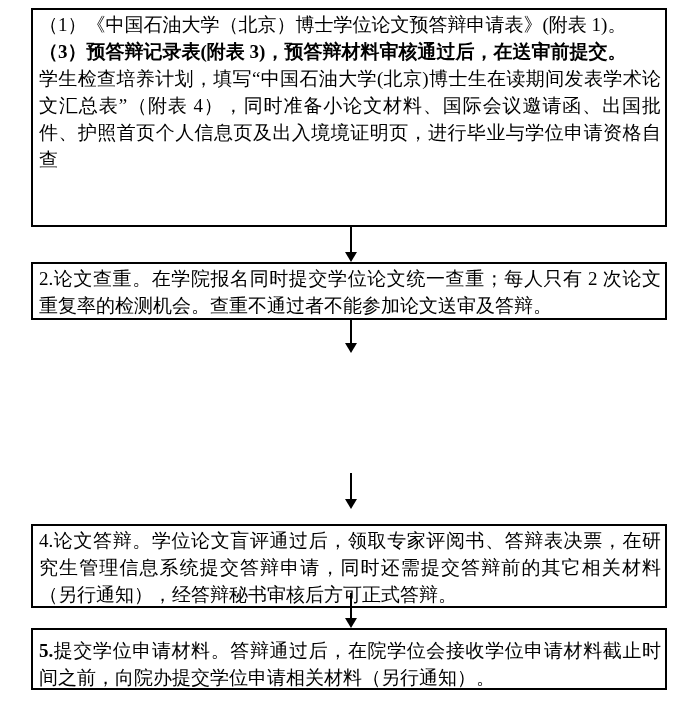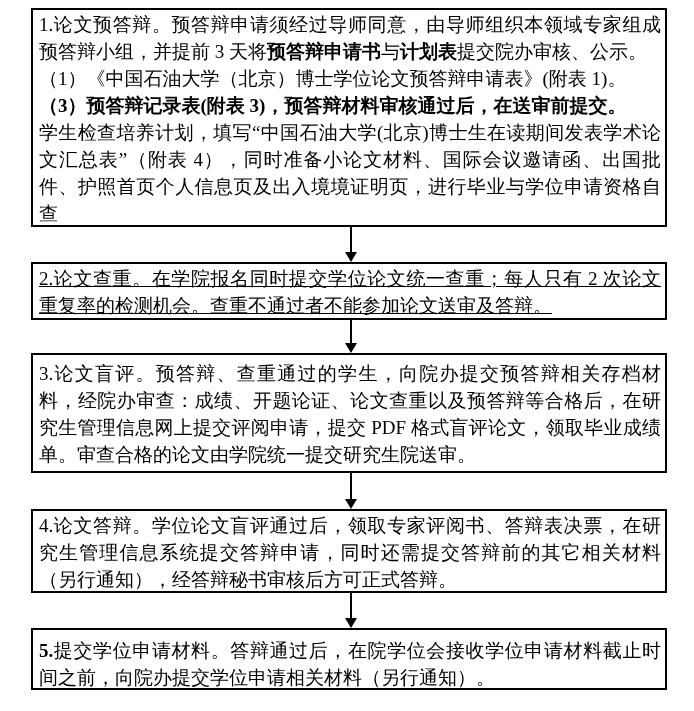--- a/index.html
+++ b/index.html
@@ -56,50 +56,46 @@
     border-right: 6px solid transparent;
     border-top: 10px solid #000000;
   }
 </style>
 </head>
 <body>
 
 <div class="stage">
 
   <section class="flowbox" style="top:8px; height:219px;">
-    <p><span>1.论文预答辩。预答辩申请须经过导师同意，由导师组织本领域专家组成预答辩小组，并提前 3 天将</span><span class="b">预答辩申请书</span><span>与</span><span class="b">计划表</span><span>提交院办审核、公示。</span></p>
     <p>（1）《中国石油大学（北京）博士学位论文预答辩申请表》(附表 1)。</p>
     <p class="b">（3）预答辩记录表(附表 3)，预答辩材料审核通过后，在送审前提交。</p>
     <p>学生检查培养计划，填写“中国石油大学(北京)博士生在读期间发表学术论文汇总表”（附表 4），同时准备小论文材料、国际会议邀请函、出国批件、护照首页个人信息页及出入境境证明页，进行毕业与学位申请资格自查</p>
   </section>
 
   <div class="arrow" style="top:227px; height:35px;">
     <i class="shaft"></i>
     <i class="head"></i>
   </div>
 
-  <section class="flowbox" style="top:262px; height:58px;text-decoration:underline;">
+  <section class="flowbox" style="top:262px; height:58px;">
     <p>2.论文查重。在学院报名同时提交学位论文统一查重；每人只有 2 次论文重复率的检测机会。查重不通过者不能参加论文送审及答辩。</p>
   </section>
 
   <div class="arrow" style="top:320px; height:33px;">
     <i class="shaft"></i>
     <i class="head"></i>
   </div>
 
-  <section class="flowbox" style="top:353px; height:120px; padding-top:5px;">
-    <p>3.论文盲评。预答辩、查重通过的学生，向院办提交预答辩相关存档材料，经院办审查：成绩、开题论证、论文查重以及预答辩等合格后，在研究生管理信息网上提交评阅申请，提交 PDF 格式盲评论文，领取毕业成绩单。审查合格的论文由学院统一提交研究生院送审。</p>
-  </section>
 
   <div class="arrow" style="top:473px; height:36px;">
     <i class="shaft"></i>
     <i class="head"></i>
   </div>
 
-  <section class="flowbox" style="top:509px; height:84px;">
+  <section class="flowbox" style="top:524px; height:84px;">
     <p>4.论文答辩。学位论文盲评通过后，领取专家评阅书、答辩表决票，在研究生管理信息系统提交答辩申请，同时还需提交答辩前的其它相关材料（另行通知），经答辩秘书审核后方可正式答辩。</p>
   </section>
 
   <div class="arrow" style="top:593px; height:35px;">
     <i class="shaft"></i>
     <i class="head"></i>
   </div>
 
   <section class="flowbox" style="top:628px; height:62px; padding-top:7px;">
     <p><span class="b">5.</span><span>提交学位申请材料。答辩通过后，在院学位会接收学位申请材料截止时间之前，向院办提交学位申请相关材料（另行通知）。</span></p>

